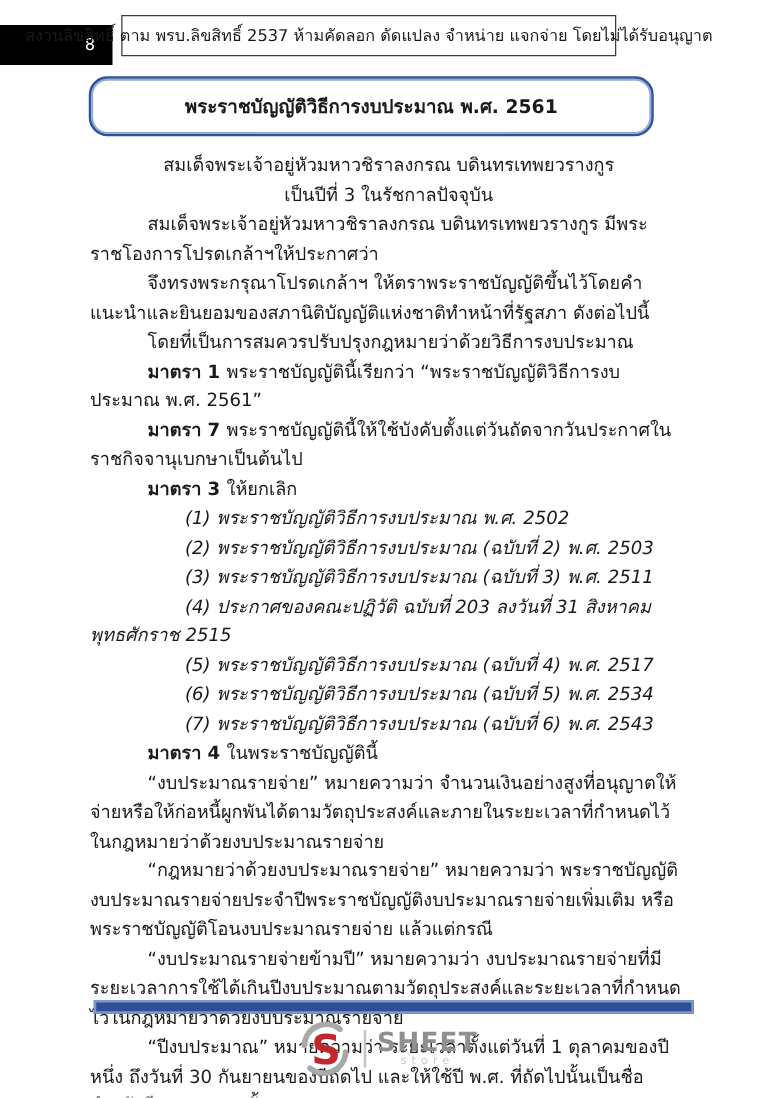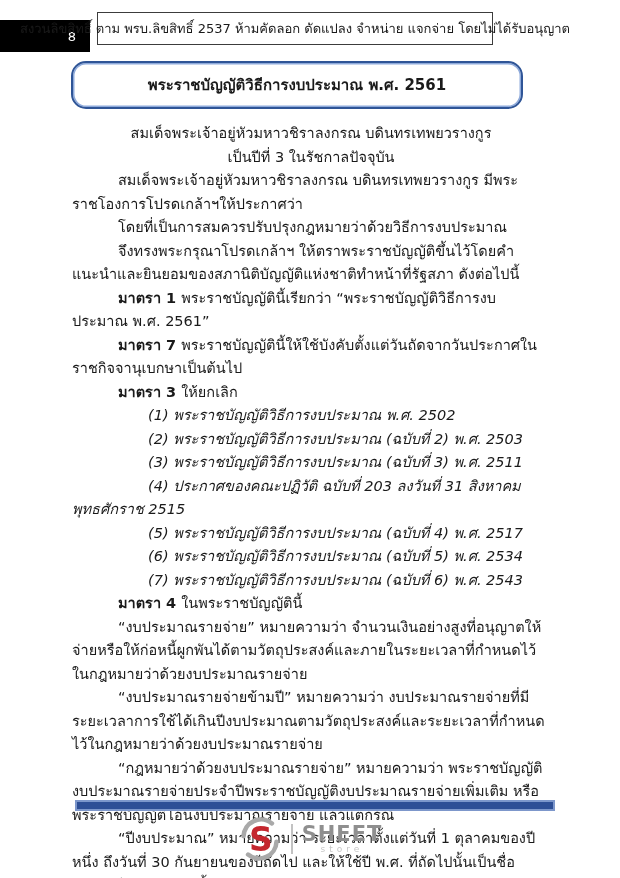--- a/index.html
+++ b/index.html
@@ -126,36 +126,36 @@
   </div>
 
   <div class="title-box">
     <span>พระราชบัญญัติวิธีการงบประมาณ พ.ศ. 2561</span>
   </div>
 
   <div class="doc-body">
       <p class="para center">สมเด็จพระเจ้าอยู่หัวมหาวชิราลงกรณ บดินทรเทพยวรางกูร</p>
       <p class="para center">เป็นปีที่ 3 ในรัชกาลปัจจุบัน</p>
       <p class="para indent">สมเด็จพระเจ้าอยู่หัวมหาวชิราลงกรณ บดินทรเทพยวรางกูร มีพระราชโองการโปรดเกล้าฯให้ประกาศว่า</p>
+      <p class="para indent">จึงทรงพระกรุณาโปรดเกล้าฯ ให้ตราพระราชบัญญัติขึ้นไว้โดยคำแนะนำและยินยอมของสภานิติบัญญัติแห่งชาติทำหน้าที่รัฐสภา ดังต่อไปนี้</p>
       <p class="para indent">โดยที่เป็นการสมควรปรับปรุงกฎหมายว่าด้วยวิธีการงบประมาณ</p>
-      <p class="para indent">จึงทรงพระกรุณาโปรดเกล้าฯ ให้ตราพระราชบัญญัติขึ้นไว้โดยคำแนะนำและยินยอมของสภานิติบัญญัติแห่งชาติทำหน้าที่รัฐสภา ดังต่อไปนี้</p>
       <p class="para indent"><b>มาตรา 1 </b>พระราชบัญญัตินี้เรียกว่า “พระราชบัญญัติวิธีการงบประมาณ พ.ศ. 2561”</p>
       <p class="para indent"><b>มาตรา 7 </b>พระราชบัญญัตินี้ให้ใช้บังคับตั้งแต่วันถัดจากวันประกาศในราชกิจจานุเบกษาเป็นต้นไป</p>
       <p class="para indent"><b>มาตรา 3 </b>ให้ยกเลิก</p>
       <p class="para list">(1) พระราชบัญญัติวิธีการงบประมาณ พ.ศ. 2502</p>
       <p class="para list">(2) พระราชบัญญัติวิธีการงบประมาณ (ฉบับที่ 2) พ.ศ. 2503</p>
       <p class="para list">(3) พระราชบัญญัติวิธีการงบประมาณ (ฉบับที่ 3) พ.ศ. 2511</p>
       <p class="para list">(4) ประกาศของคณะปฏิวัติ ฉบับที่ 203 ลงวันที่ 31 สิงหาคม พุทธศักราช 2515</p>
       <p class="para list">(5) พระราชบัญญัติวิธีการงบประมาณ (ฉบับที่ 4) พ.ศ. 2517</p>
       <p class="para list">(6) พระราชบัญญัติวิธีการงบประมาณ (ฉบับที่ 5) พ.ศ. 2534</p>
       <p class="para list">(7) พระราชบัญญัติวิธีการงบประมาณ (ฉบับที่ 6) พ.ศ. 2543</p>
       <p class="para indent"><b>มาตรา 4 </b>ในพระราชบัญญัตินี้</p>
       <p class="para indent">“งบประมาณรายจ่าย” หมายความว่า จำนวนเงินอย่างสูงที่อนุญาตให้จ่ายหรือให้ก่อหนี้ผูกพันได้ตามวัตถุประสงค์และภายในระยะเวลาที่กำหนดไว้ในกฎหมายว่าด้วยงบประมาณรายจ่าย</p>
+      <p class="para indent">“กฎหมายว่าด้วยงบประมาณรายจ่าย” หมายความว่า พระราชบัญญัติงบประมาณรายจ่ายประจำปีพระราชบัญญัติงบประมาณรายจ่ายเพิ่มเติม หรือพระราชบัญญัติโอนงบประมาณรายจ่าย แล้วแต่กรณี</p>
       <p class="para indent">“งบประมาณรายจ่ายข้ามปี” หมายความว่า งบประมาณรายจ่ายที่มีระยะเวลาการใช้ได้เกินปีงบประมาณตามวัตถุประสงค์และระยะเวลาที่กำหนดไว้ในกฎหมายว่าด้วยงบประมาณรายจ่าย</p>
-      <p class="para indent">“กฎหมายว่าด้วยงบประมาณรายจ่าย” หมายความว่า พระราชบัญญัติงบประมาณรายจ่ายประจำปีพระราชบัญญัติงบประมาณรายจ่ายเพิ่มเติม หรือพระราชบัญญัติโอนงบประมาณรายจ่าย แล้วแต่กรณี</p>
       <p class="para indent">“ปีงบประมาณ” หมายความว่า ระยะเวลาตั้งแต่วันที่ 1 ตุลาคมของปีหนึ่ง ถึงวันที่ 30 กันยายนของปีถัดไป และให้ใช้ปี พ.ศ. ที่ถัดไปนั้นเป็นชื่อสำหรับปีงบประมาณนั้น</p>
     </div>
 
   <div class="footer-bar"></div>
   <div class="logo-row">
     <svg width="44" height="44" viewBox="0 0 48 48">
       <path d="M 37 7 A 19 19 0 0 0 6 21" stroke="#a9a9a9" stroke-width="5" fill="none" stroke-linecap="round"></path>
       <path d="M 11 41 A 19 19 0 0 0 42 27" stroke="#a9a9a9" stroke-width="5" fill="none" stroke-linecap="round"></path>
       <text x="25" y="37" text-anchor="middle" font-size="36" font-weight="bold" fill="#c4262e" font-family="DejaVu Sans, sans-serif">S</text>
     </svg>

